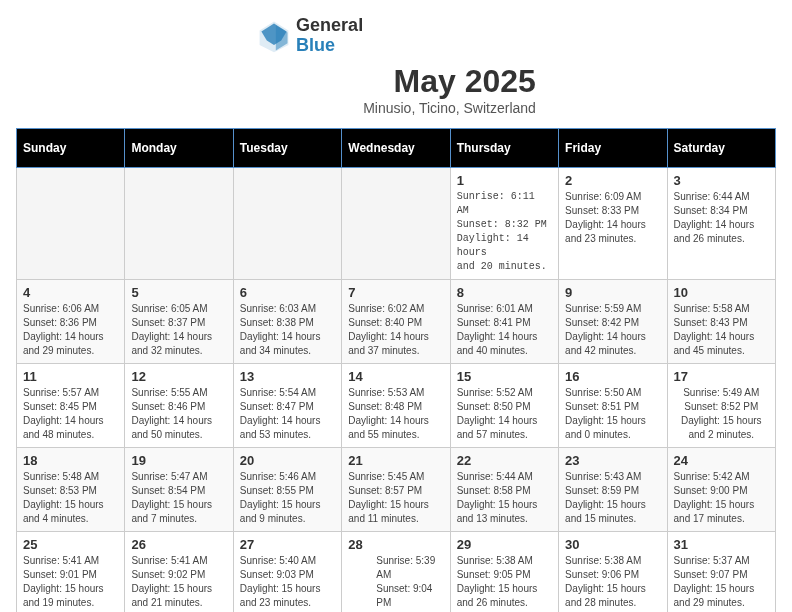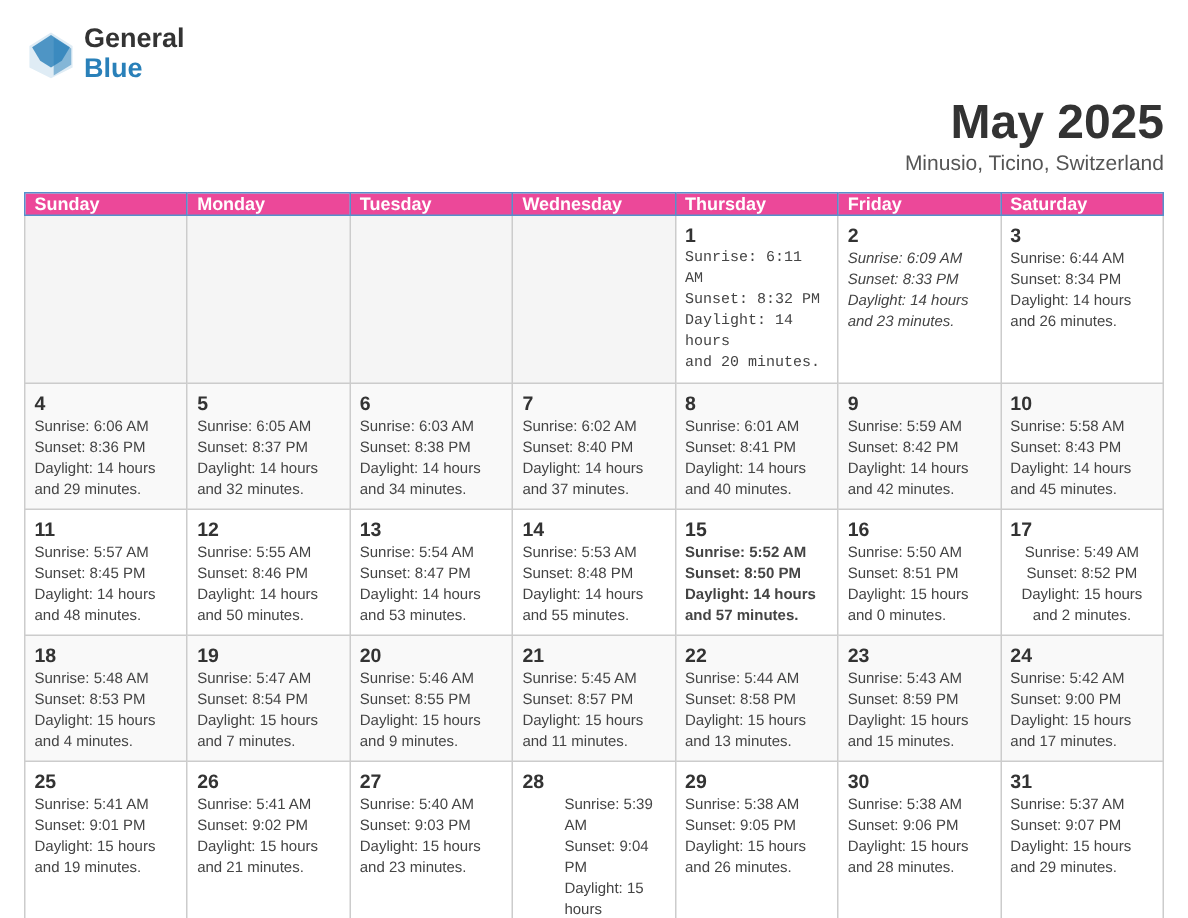--- a/index.html
+++ b/index.html
@@ -5,21 +5,21 @@
     * { box-sizing: border-box; margin: 0; padding: 0; }
     body {
       font-family: Arial, sans-serif;
       background: #fff;
       width: 792px;
       min-height: 612px;
       padding: 16px;
     }
     .header {
       display: flex;
-      justify-content: space-between;
+      justify-content: center;
       align-items: flex-start;
       margin-bottom: 12px;
     }
     .logo {
       display: flex;
       align-items: center;
       gap: 4px;
     }
     .logo-text {
       display: flex;
@@ -52,25 +52,25 @@
     .location-title {
       font-size: 14px;
       color: #555;
     }
     .calendar {
       width: 100%;
       border-collapse: collapse;
       border: 1px solid #ccc;
     }
     .calendar th {
-      background: #ec4899;
+      background: #000000;
       color: #fff;
       font-size: 12px;
       font-weight: bold;
-      padding: 0 6px;
+      padding: 12px 6px;
       border: 1px solid #5590cc;
       text-align: left;
     }
     .calendar td {
       border: 1px solid #ccc;
       vertical-align: top;
       padding: 5px 6px;
       font-size: 10.5px;
       color: #333;
       width: calc(100% / 7);
@@ -137,21 +137,21 @@
         <td class="empty"></td>
         <td>
           <span class="day-num">1</span>
           <div class="day-info" style="white-space: pre-line; font-family: Liberation Mono, monospace;">Sunrise: 6:11 AM
 Sunset: 8:32 PM
 Daylight: 14 hours
 and 20 minutes.</div>
         </td>
         <td>
           <span class="day-num">2</span>
-          <div class="day-info" style="white-space: pre-line; font-style: italic;">Sunrise: 6:09 AM
+          <div class="day-info" style="white-space: pre-line;">Sunrise: 6:09 AM
 Sunset: 8:33 PM
 Daylight: 14 hours
 and 23 minutes.</div>
         </td>
         <td>
           <span class="day-num">3</span>
           <div class="day-info" style="white-space: pre-line;">Sunrise: 6:44 AM
 Sunset: 8:34 PM
 Daylight: 14 hours
 and 26 minutes.</div>
@@ -232,21 +232,21 @@
         </td>
         <td>
           <span class="day-num">14</span>
           <div class="day-info" style="white-space: pre-line;">Sunrise: 5:53 AM
 Sunset: 8:48 PM
 Daylight: 14 hours
 and 55 minutes.</div>
         </td>
         <td>
           <span class="day-num">15</span>
-          <div class="day-info" style="white-space: pre-line; font-weight: bold;">Sunrise: 5:52 AM
+          <div class="day-info" style="white-space: pre-line;">Sunrise: 5:52 AM
 Sunset: 8:50 PM
 Daylight: 14 hours
 and 57 minutes.</div>
         </td>
         <td>
           <span class="day-num">16</span>
           <div class="day-info" style="white-space: pre-line;">Sunrise: 5:50 AM
 Sunset: 8:51 PM
 Daylight: 15 hours
 and 0 minutes.</div>

